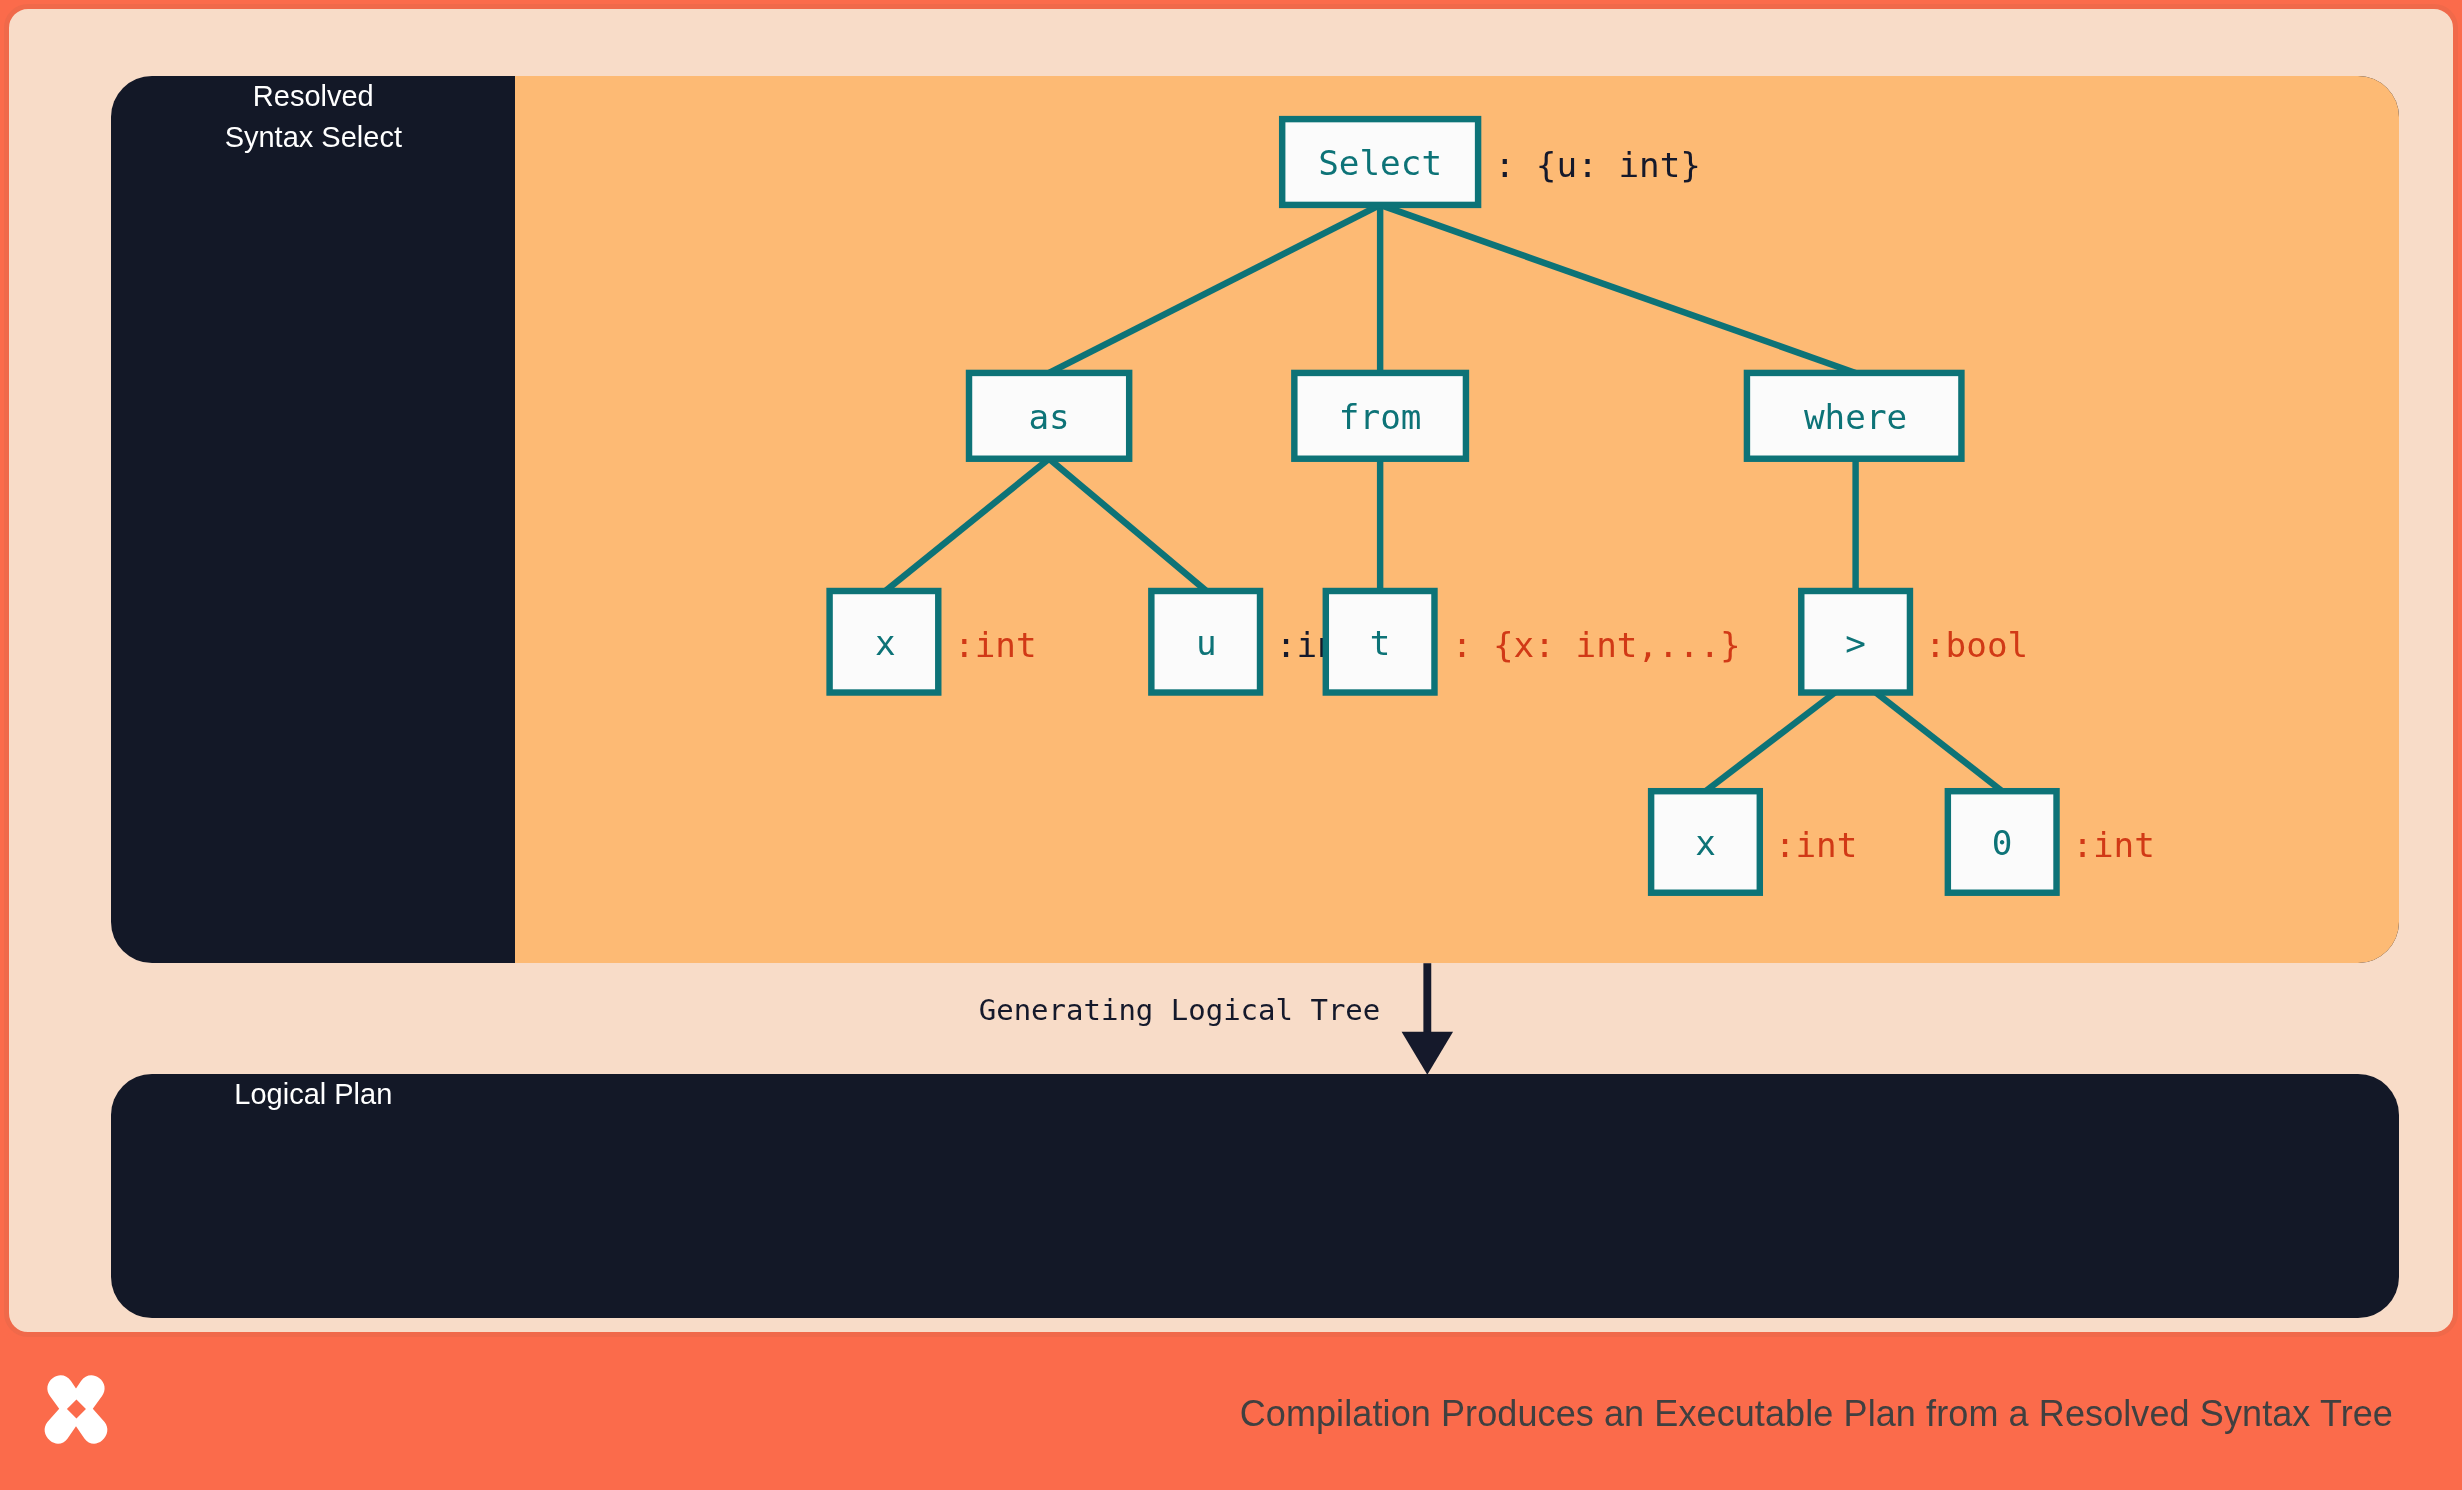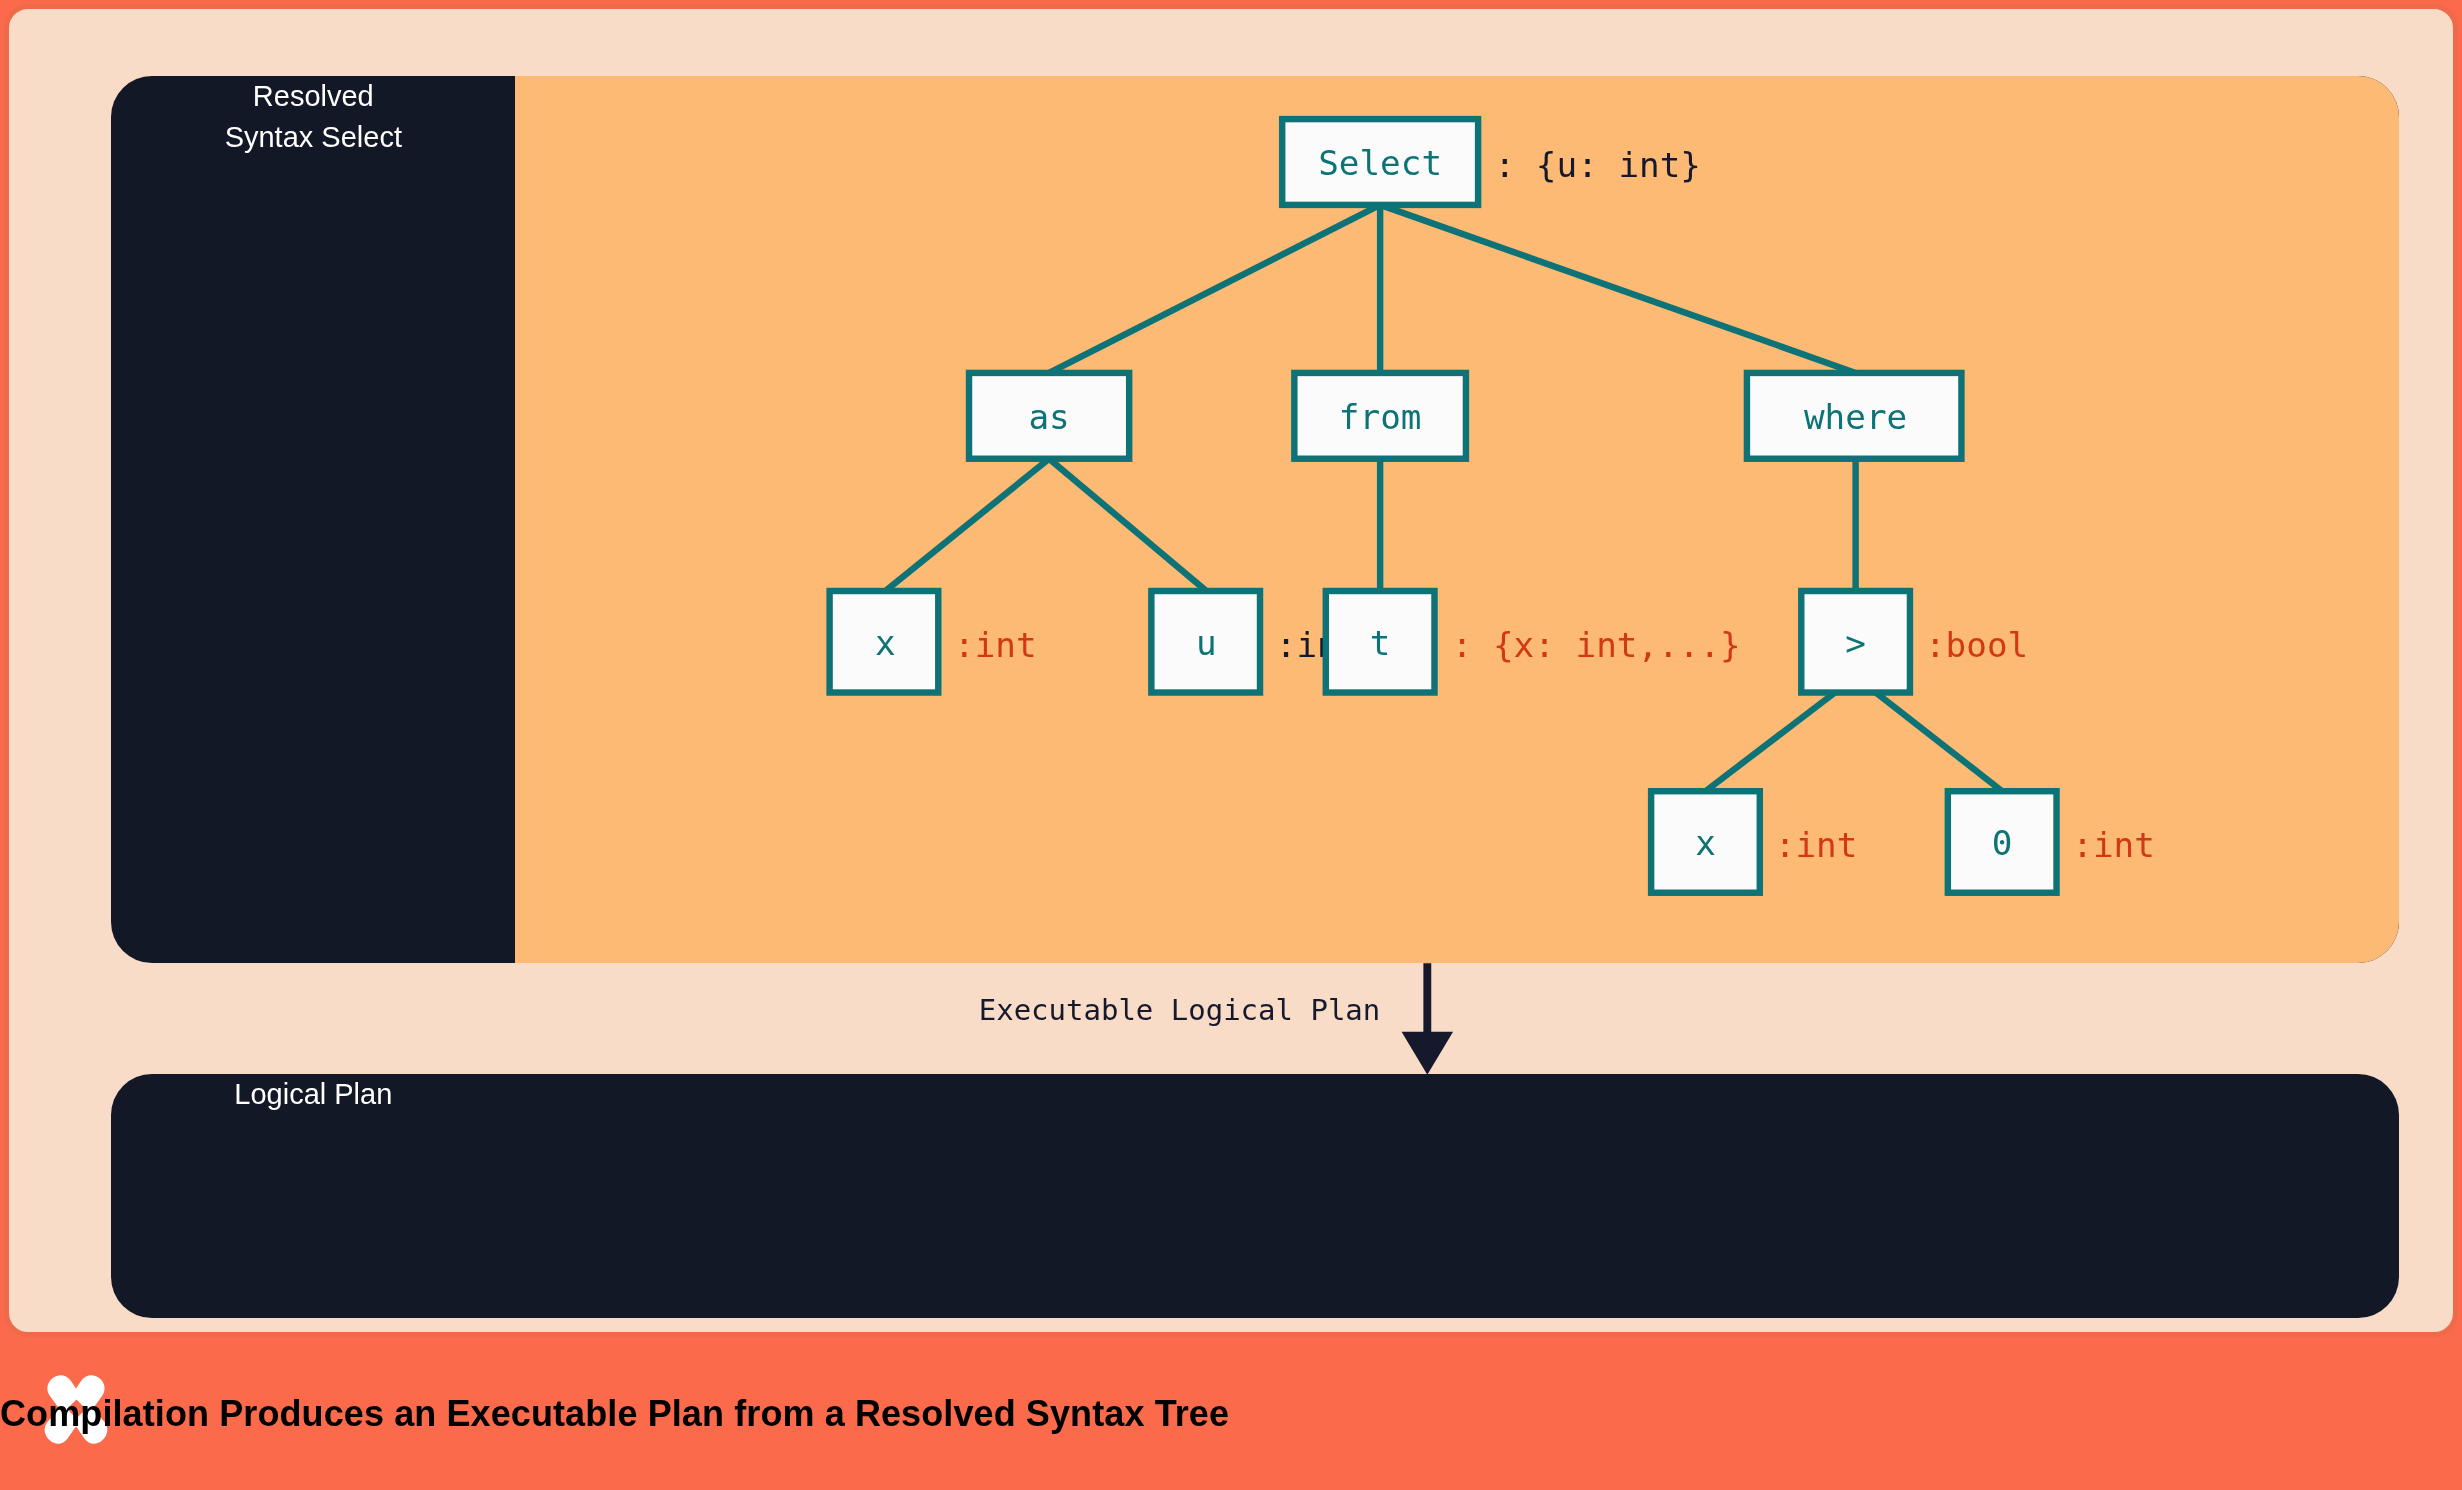--- a/index.html
+++ b/index.html
@@ -79,23 +79,24 @@
     position:absolute;left:0;top:1337px;width:2462px;height:153px;
     background:#FB6B4B;
     display:flex;align-items:center;
   }
   #logo{
     position:absolute;left:34px;top:33px;width:84px;height:84px;
   }
   #caption-text{
     position:absolute;
     left:0;right:69px;
+    text-align:right;
     font-size:36px;
-    font-weight:bold;
-    color:#000000;
+    font-weight:normal;
+    color:#404040;
     letter-spacing:0.1px;
   }
 
   
   #tree{ position:absolute; left:0; top:0; width:100%; height:100%; }
   .nodebox{ fill:#FBFBFB; stroke:#0D7377; stroke-width:9; }
   .edge{ stroke:#0D7377; stroke-width:9; fill:none; }
   .nodetext{
     font-family:"DejaVu Sans Mono", monospace;
     font-size:48px;
@@ -205,21 +206,21 @@
 
       </svg>
     </div>
   </div>
 
   <div id="arrow-wrap">
     <svg width="2288" height="112" viewBox="0 0 3200 156">
       <line x1="1841" y1="0" x2="1841" y2="110" stroke="#15192B" stroke-width="11"></line>
       <polygon points="1841,156 1805,96 1877,96" fill="#15192B"></polygon>
     </svg>
-    <div id="arrow-label">Executable Logical Plan</div>
+    <div id="arrow-label">Generating Logical Tree</div>
   </div>
 
   <div class="panel" id="panel-lp">
     <div class="side">
       <span>Logical Plan</span>
     </div>
   </div>
 
 </div>
 

